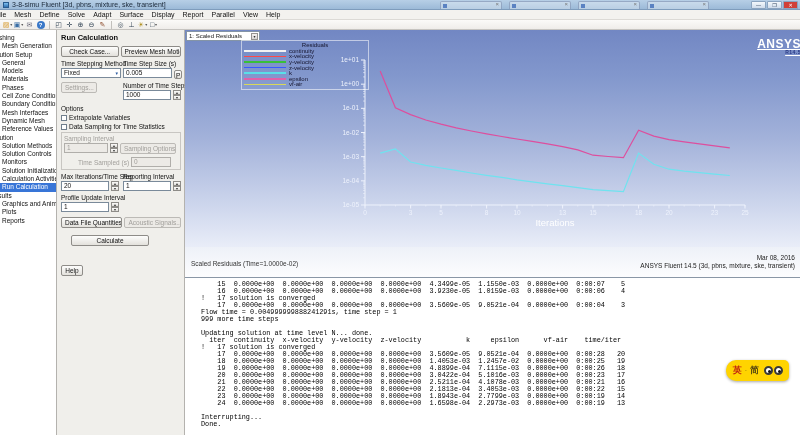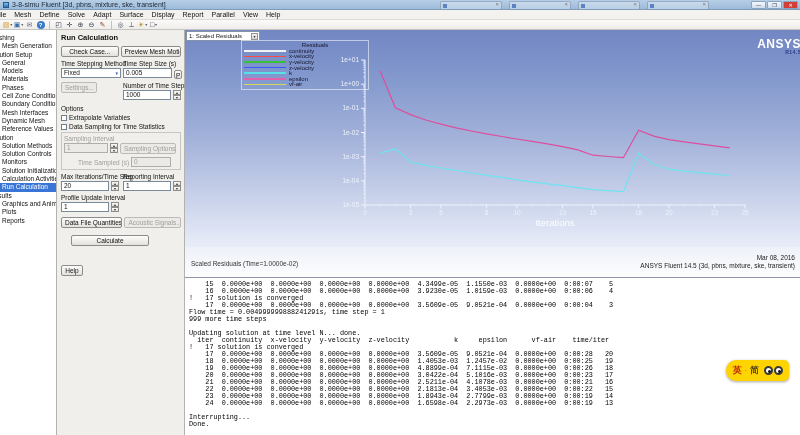--- a/index.html
+++ b/index.html
@@ -83,31 +83,31 @@
     border:1px solid #8494a6; font-size:6px; line-height:8px; display:flex; align-items:center;
     justify-content:space-between; padding:0 1px 0 2px; color:#222; }
   .combo .dd { width:7px; height:7px; background:linear-gradient(#f4f3f1,#d8d6d2);
     border:1px solid #969490; font-size:4px; line-height:6px; text-align:center; color:#333; }
   .legend { position:absolute; left:56px; top:10px; width:128px; height:50px;
     border:1px solid rgba(255,255,255,.55); font-size:6px; color:#15152e; padding:1px 0 0 2px; }
   .legend-title { text-align:center; padding-left:18px; font-size:6px; line-height:6px; }
   .legend-row { display:flex; align-items:center; height:5.6px; }
   .swatch { width:42px; height:1.5px; margin-right:3px; flex:none; }
   .logo { position:absolute; right:-1px; top:9px; text-align:right; color:#fff;
-    font-weight:bold; font-size:12px; line-height:11px; letter-spacing:.5px; }
+    font-weight:bold; font-size:12px; line-height:11px; letter-spacing:.5px;text-decoration:underline; }
   .logo-sub { font-size:5px; font-weight:bold; color:#2a3a86; line-height:5px; }
   svg.chart { position:absolute; left:0; top:0; }
   svg text { font-family:"Liberation Sans", sans-serif; }
 
   .caption { height:31px; background:linear-gradient(#eef1f8,#fdfdfe); border-bottom:1px solid #8a97a6;
     position:relative; font-size:6.5px; color:#333; }
   .cap-left { position:absolute; left:6px; top:13px; }
   .cap-right { position:absolute; right:5px; top:7px; text-align:right; line-height:8px; color:#222; }
 
-  .console { flex:1; background:#fff; padding:3px 0 4px 4px; overflow:hidden; }
+  .console { flex:1; background:#fff; padding:3px 0 4px 4px; overflow:hidden;margin-left:12px; }
   .console pre { font-family:"Liberation Mono", monospace; font-size:6.8px; line-height:7px; color:#000; }
 
   
   .ime { position:absolute; right:11px; bottom:54px; height:21px; background:#ffd400;
     border-radius:10px 5px 5px 10px; display:flex; align-items:center; gap:3px; padding:0 6px 0 7px;
     box-shadow:0 1px 3px rgba(0,0,0,.35); }
   .ime-en { color:#c22810; font-weight:bold; font-size:9px; }
   .ime-dot { color:#a08000; font-size:7px; }
   .ime-cn { color:#5a4a10; font-weight:bold; font-size:9px; }
   .eyes { display:flex; gap:1px; margin-left:2px; }

